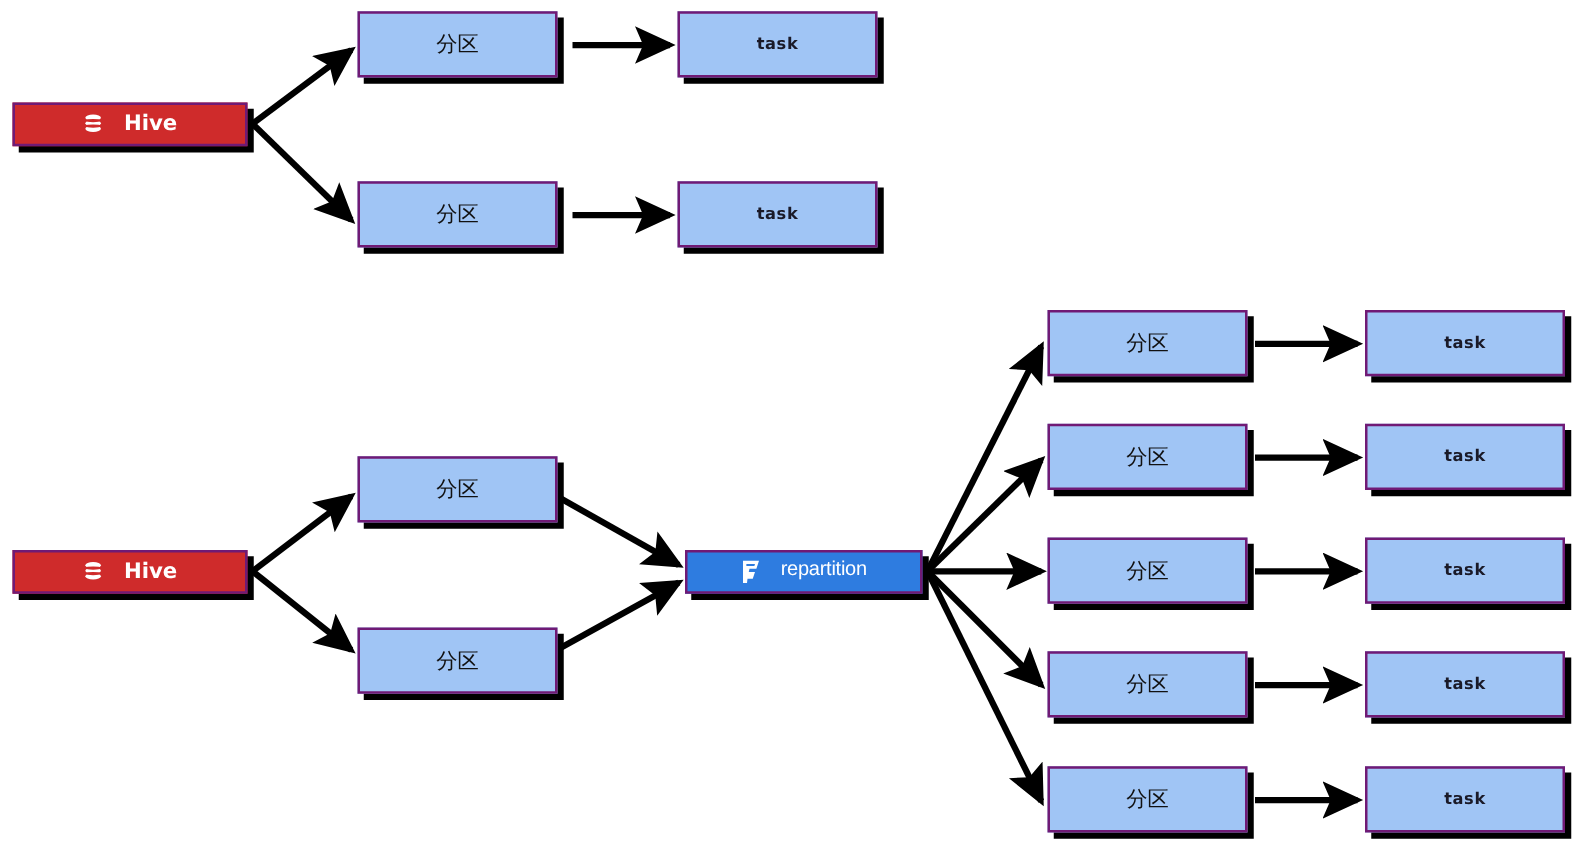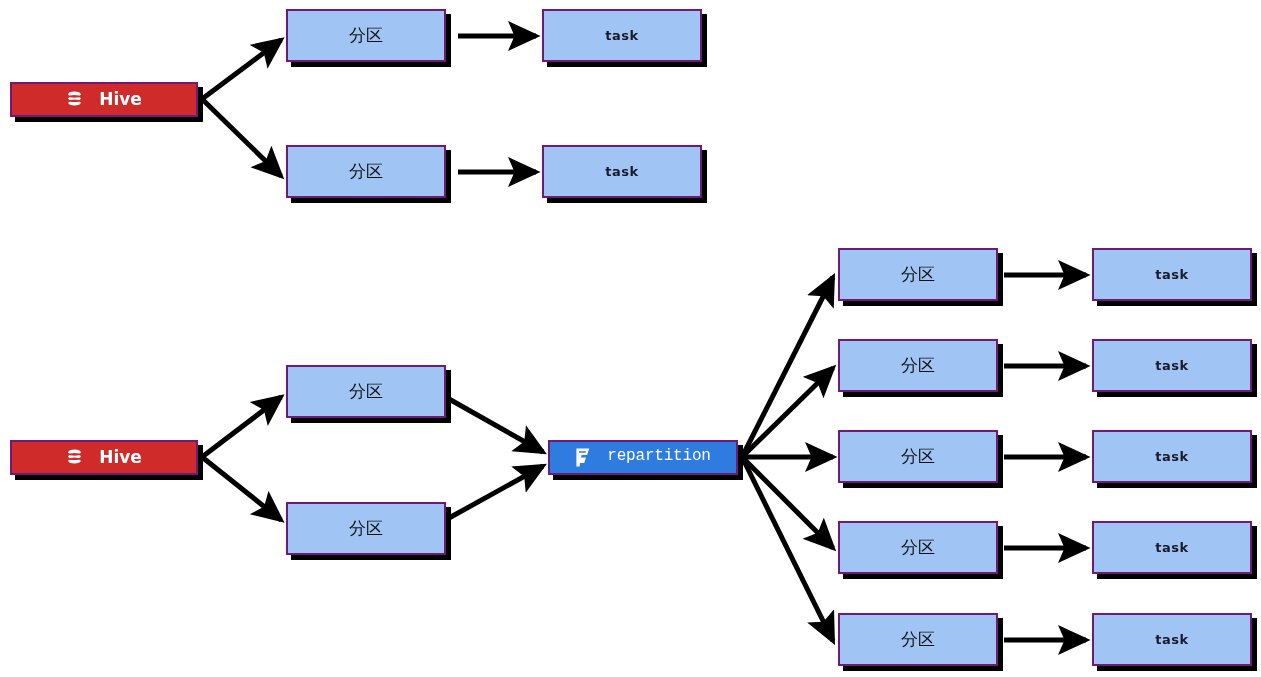--- a/index.html
+++ b/index.html
@@ -66,21 +66,21 @@
     gap: 16px;
   }
   .node-hive .lbl {
     font-family: "DejaVu Sans", sans-serif;
     font-size: 17px;
     font-weight: bold;
     color: #ffffff;
     line-height: 1;
   }
   .node-repartition .lbl {
-    font-family: Liberation Mono, monospace;
+    font-family: Liberation Sans, sans-serif;
     font-size: 16px;
     color: #ffffff;
     line-height: 1;
     letter-spacing: -0.2px;
   }
   .icon-svg {
     display: block;
   }
 </style>
 </head>

